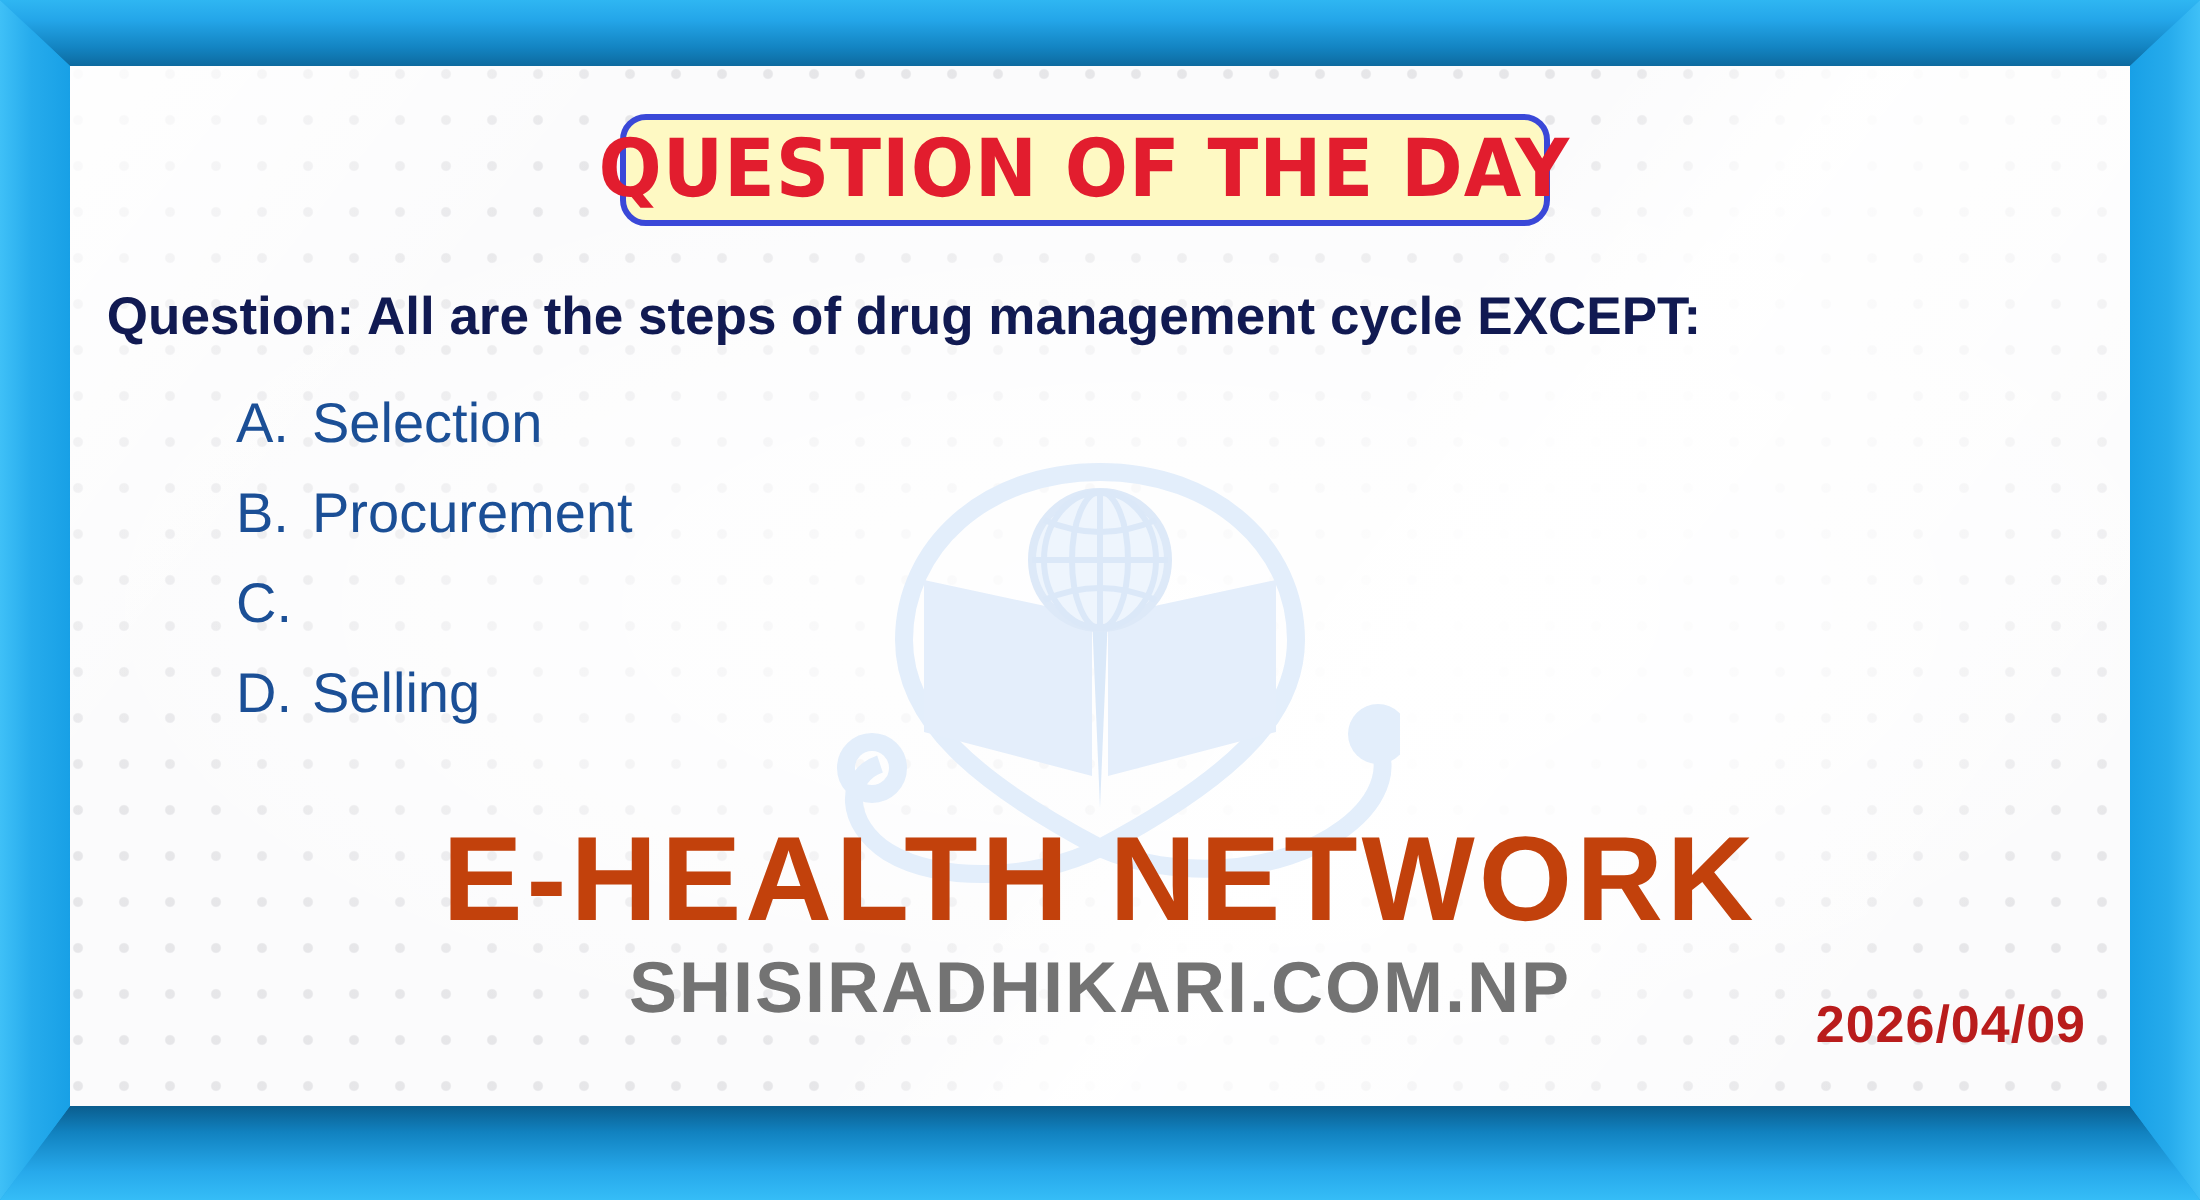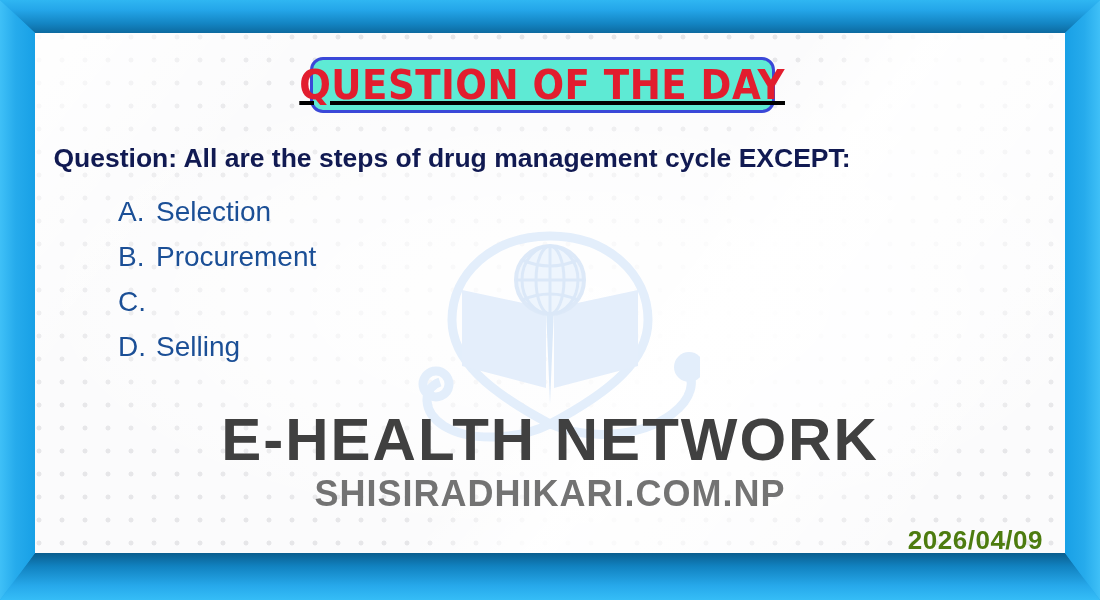--- a/index.html
+++ b/index.html
@@ -100,21 +100,21 @@
     width: 300px;
     height: 215px;
     opacity: 1;
     pointer-events: none;
   }
   .wm-text {
     position: absolute;
     left: 0;
     width: 1030px;
     text-align: center;
-    color: #404040;
+    color: #c2410c;
     pointer-events: none;
     user-select: none;
   }
   .wm-title {
     top: 372px;
     font-size: 60px;
     font-weight: 700;
     letter-spacing: 2px;
   }
   .wm-sub {
@@ -125,28 +125,27 @@
     color: #737373;
   }
 
   
   .title-box {
     position: absolute;
     left: 275px;
     top: 24px;
     width: 465px;
     height: 56px;
-    background: #5eead4;
+    background: #fef9c3;
     border: 3px solid #3a48d8;
     border-radius: 13px;
     display: flex;
     align-items: center;
     justify-content: center;
     box-sizing: border-box;
-    text-decoration: underline;
   }
   .title-text {
     color: #e21d2e;
     font-size: 40px;
     font-weight: 700;
     font-family: "DejaVu Sans", sans-serif;
     letter-spacing: 0.5px;
     transform: scaleX(0.93);
     white-space: nowrap;
     line-height: 1;
@@ -183,22 +182,22 @@
   .opt-letter {
     width: 38px;
     flex: 0 0 38px;
   }
   .opt-label { }
 
   
   .date {
     position: absolute;
     right: 22px;
-    top: 492px;
-    color: #4d7c0f;
+    top: 464px;
+    color: #b91c1c;
     font-size: 26px;
     font-weight: 700;
     letter-spacing: 0.5px;
   }
 </style>
 </head>
 <body>
 
 <div class="card">
 

